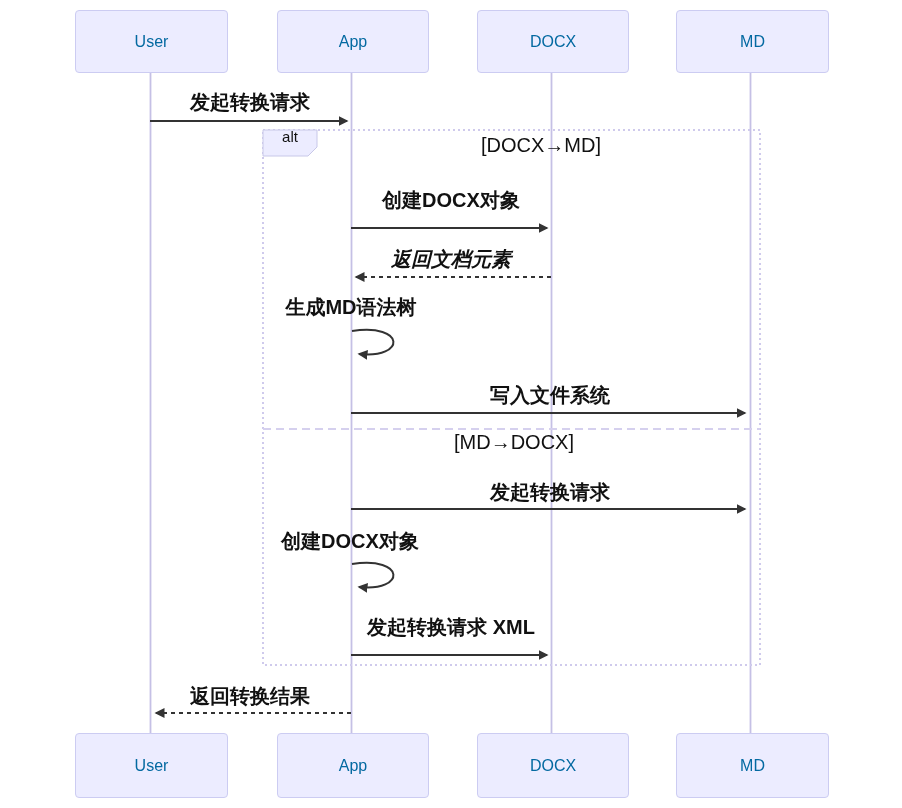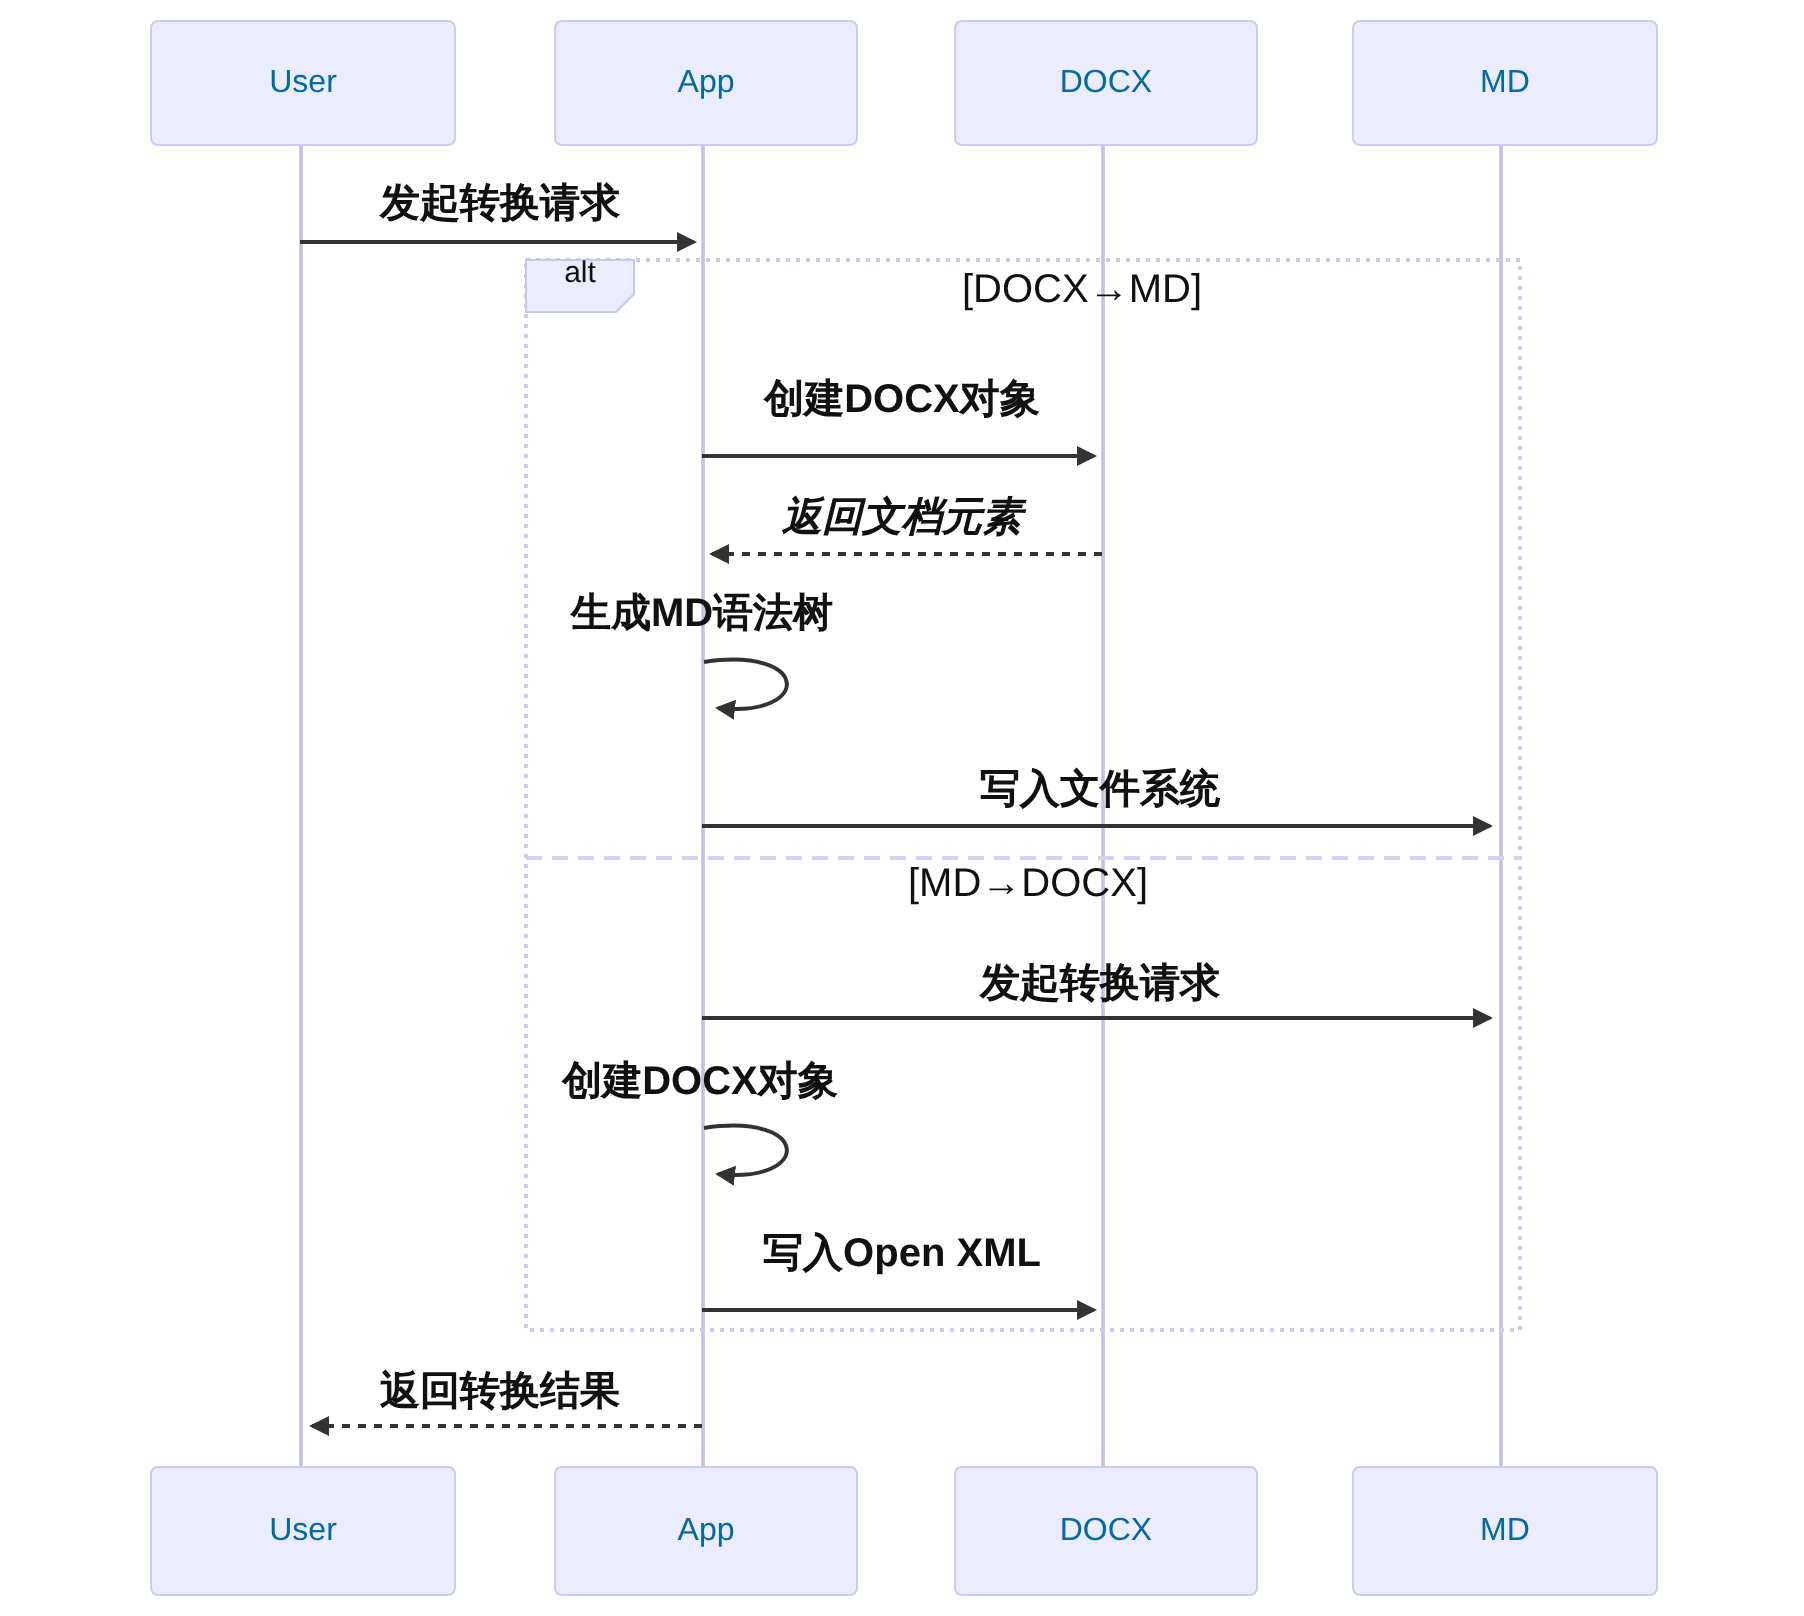--- a/index.html
+++ b/index.html
@@ -115,16 +115,16 @@
   <div class="cond" style="left:541px; top:135px;">[DOCX→MD]</div>
   <div class="cond" style="left:514px; top:432px;">[MD→DOCX]</div>
 
   <div class="msg" style="left:250px; top:93px;">发起转换请求</div>
   <div class="msg" style="left:451px; top:191px;">创建DOCX对象</div>
   <div class="msg" style="left:451px; top:250px;font-style:italic;">返回文档元素</div>
   <div class="msg" style="left:351px; top:298px;">生成MD语法树</div>
   <div class="msg" style="left:550px; top:386px;">写入文件系统</div>
   <div class="msg" style="left:550px; top:483px;">发起转换请求</div>
   <div class="msg" style="left:350px; top:532px;">创建DOCX对象</div>
-  <div class="msg" style="left:451px; top:618px;">写入Open XML</div>
+  <div class="msg" style="left:451px; top:618px;">发起转换请求 XML</div>
   <div class="msg" style="left:250px; top:687px;">返回转换结果</div>
 
 </div>
 
 </body></html>

